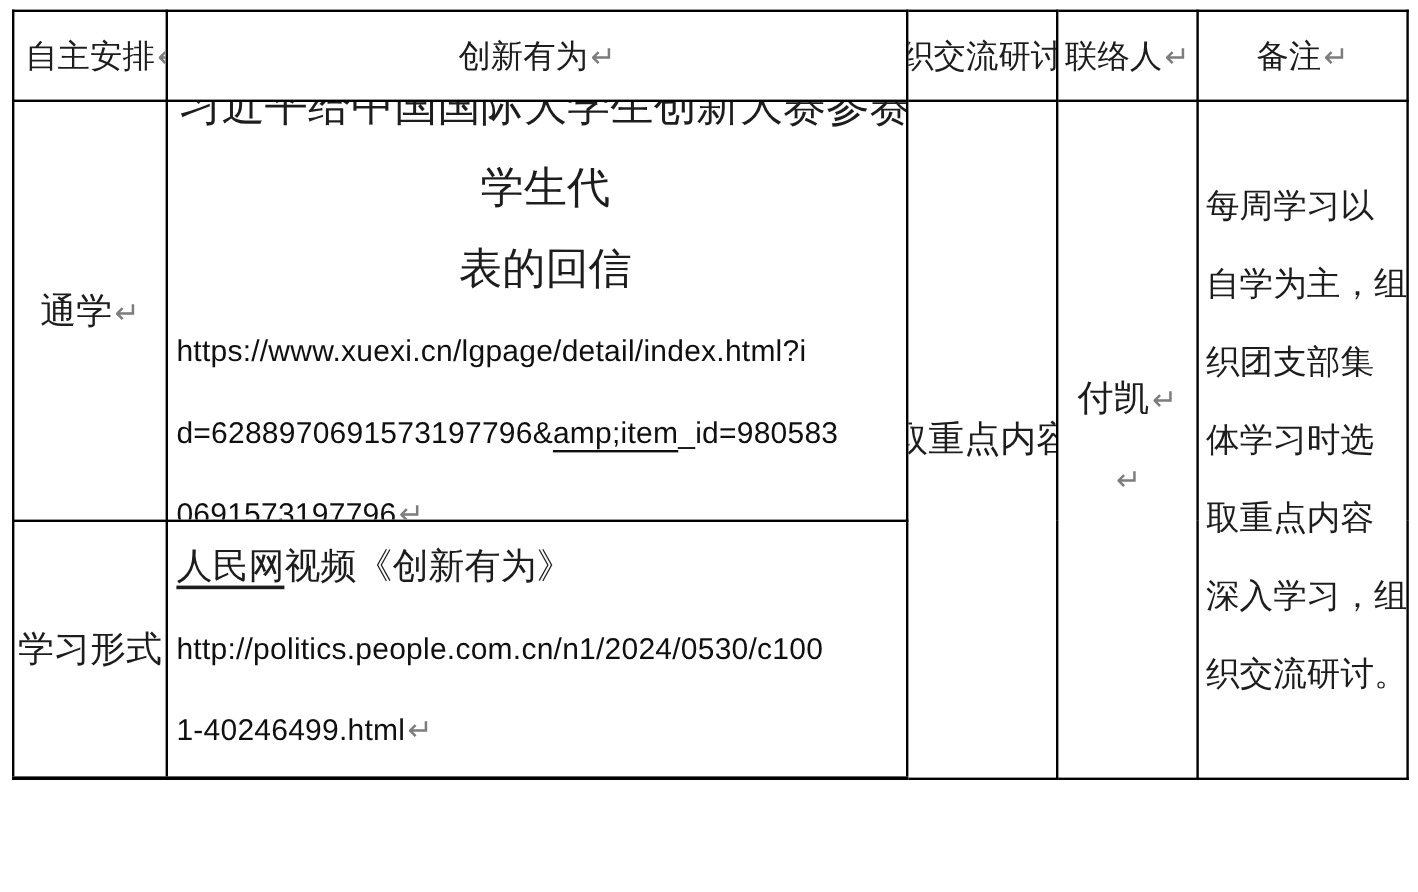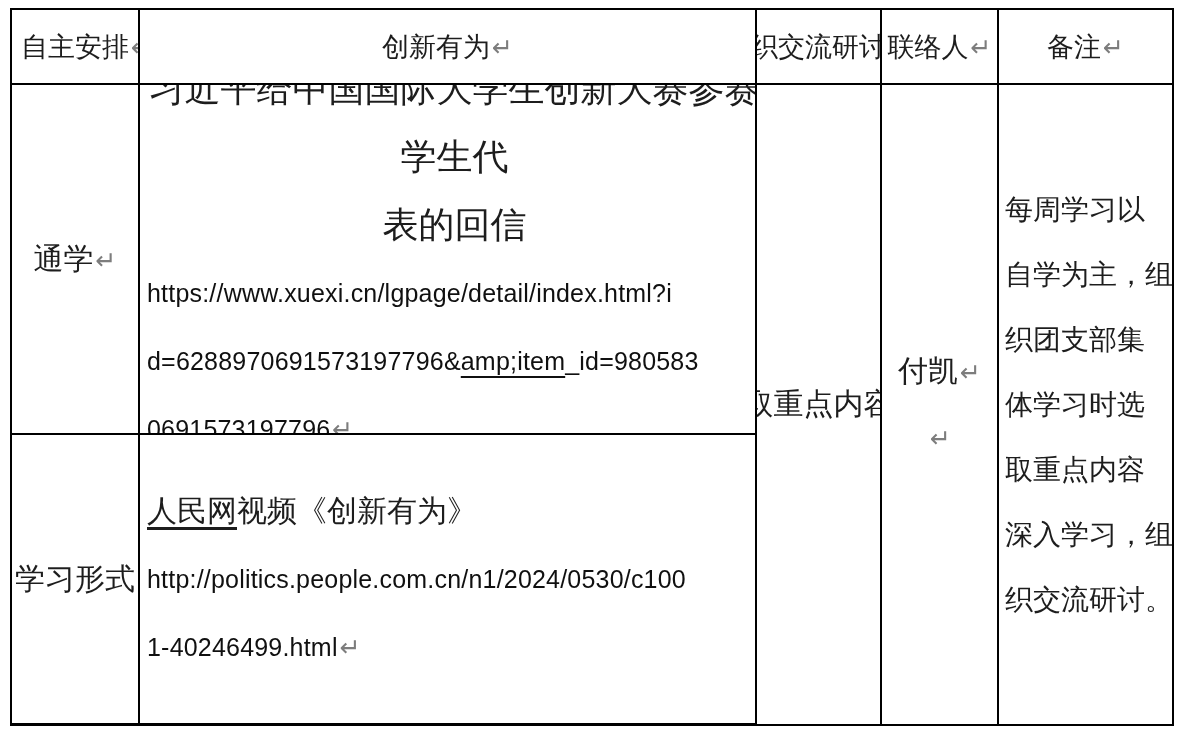--- a/index.html
+++ b/index.html
@@ -15,21 +15,21 @@
   .doc-table td{
     border:2px solid #000;padding:0;vertical-align:middle;overflow:hidden;
   }
   tr.last-row td{border-bottom:3px solid #000;}
   .cellbox{
     display:flex;flex-direction:column;justify-content:center;align-items:center;
     width:100%;overflow:hidden;
   }
   .h-header{height:73px;}
   .h-r1{height:348px;}
-  .h-r2{height:288px;}
+  .h-r2{height:212px;}
   .h-merged{height:548px;}
   .hdr{font-size:27px;white-space:nowrap;}
   .cn{font-size:30px;white-space:nowrap;text-align:right;}
   .left{align-items:flex-start;padding-left:7px;}
   .line{line-height:68px;height:68px;white-space:nowrap;}
   .multiline{white-space:pre-line;line-height:68px;font-size:36px;text-align:center;}
   .url{
     font-family:"Liberation Sans","DejaVu Sans",sans-serif;
     font-size:25px;color:#101010;letter-spacing:0.2px;
   }

